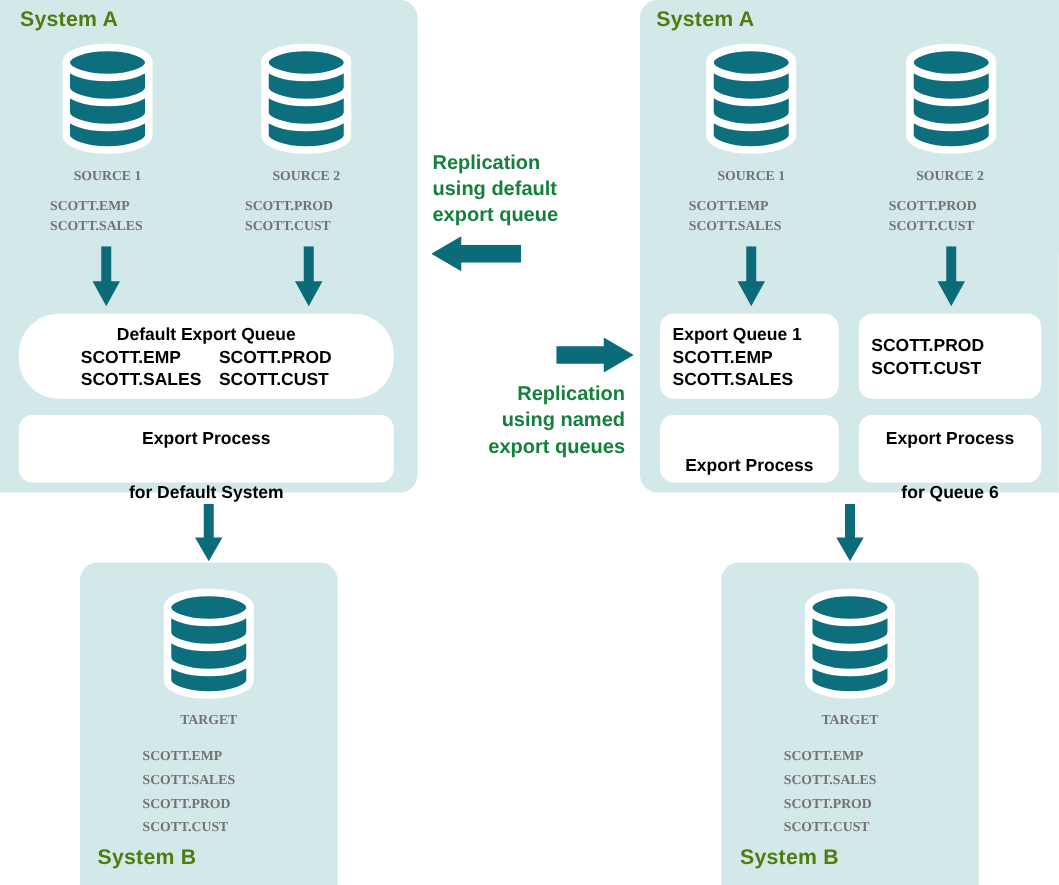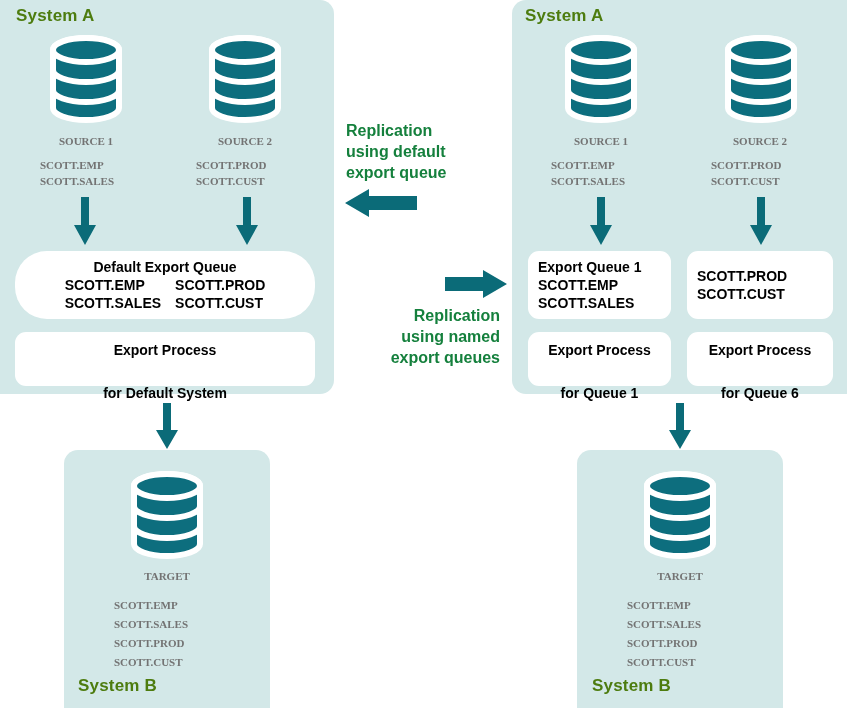--- a/index.html
+++ b/index.html
@@ -267,21 +267,20 @@
 SCOTT.SALES</div>
   </div>
 
   <div class="wbox l" style="left:687px; top:251px; width:146px; height:68px;">
     <div class="line">SCOTT.PROD
 SCOTT.CUST</div>
   </div>
 
   <div class="wbox c" style="left:528px; top:332px; width:143px; height:54px;">
     <div class="line">Export Process</div>
-    <div class="line">for Queue 1</div>
   </div>
 
   <div class="wbox c" style="left:687px; top:332px; width:146px; height:54px;">
     <div class="line">Export Process</div>
     <div class="line">for Queue 6</div>
   </div>
 
   <div class="arrow-down" style="left:669px; top:403px; height:46px;">
     <svg viewBox="0 0 22 46" xmlns="http://www.w3.org/2000/svg">
       <path d="M7 0 h8 v27 h7 L11 46 L0 27 h7 z" fill="#0b6b78"></path>

